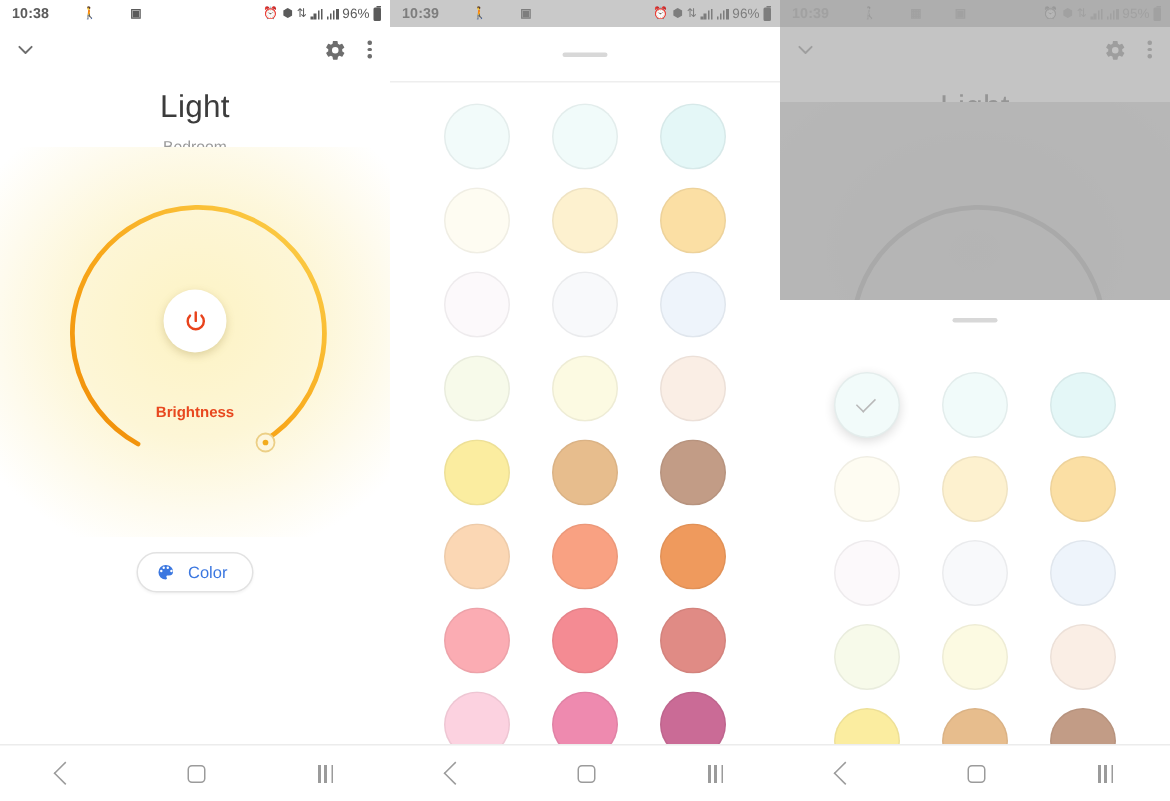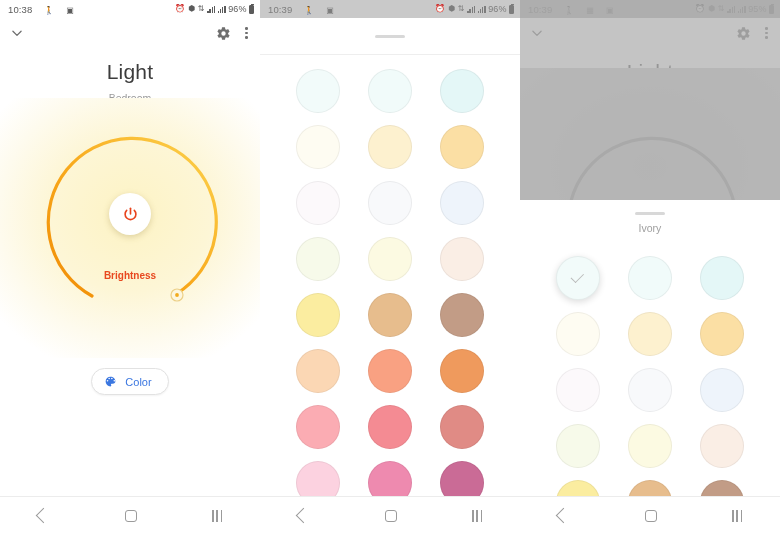--- a/index.html
+++ b/index.html
@@ -19,21 +19,21 @@
 
   
   .statusbar {
     height: 18px; width: 100%;
     display: flex; align-items: center; justify-content: space-between;
     padding: 0 6px 0 8px;
     font-size: 9.5px; color: #5b5b5b;
     letter-spacing: .1px;
   }
   .sb-grey { background: #c9c9c9; color: #7d7d7d; }
-  .sb-left { display: flex; align-items: flex-end; gap: 12px; }
+  .sb-left { display: flex; align-items: center; gap: 22px; font-weight: bold; }
   .sb-right { display: flex; align-items: center; gap: 2.5px; }
   .sb-ic { font-size: 8px; line-height: 1; display: inline-block; color: inherit; }
   .sb-batt { font-size: 9px; }
   .sb-time { font-size: 9.5px; }
   .sig { display: inline-block; width: 8px; height: 8px; position: relative; }
   .sig i { position: absolute; bottom: 0; width: 1.4px; background: currentColor; display: block; }
   .sig i:nth-child(1){ left:0; height:2.5px;}
   .sig i:nth-child(2){ left:2.2px; height:4px;}
   .sig i:nth-child(3){ left:4.4px; height:5.6px;}
   .sig i:nth-child(4){ left:6.6px; height:7.2px;}
@@ -360,21 +360,20 @@
         </svg>
       </div>
     </div>
 
     <div class="scrim" style="height:200px;"></div>
 
     <div class="sheet" style="top:200px;height:334px;">
       <div style="height:26px;display:flex;align-items:center;justify-content:center;">
         <div class="grabber"></div>
       </div>
-      <div class="sheet-title" style="margin-top:-4px;">Ivory</div>
       <div class="swatch-grid" id="grid3" style="padding:22px 22px 0 22px;row-gap:12px;">
           <div class="swatch sel" style="background: rgb(242, 251, 250); border: 1px solid rgba(0, 0, 0, 0.055);">
             <span class="check"></span>
           </div>
           <div class="swatch" style="background: rgb(241, 251, 250); border: 1px solid rgba(0, 0, 0, 0.055);"></div>
           <div class="swatch" style="background: rgb(228, 247, 247); border: 1px solid rgba(0, 0, 0, 0.055);"></div>
           <div class="swatch" style="background: rgb(254, 252, 242); border: 1px solid rgba(0, 0, 0, 0.055);"></div>
           <div class="swatch" style="background: rgb(253, 241, 207); border: 1px solid rgba(0, 0, 0, 0.055);"></div>
           <div class="swatch" style="background: rgb(251, 223, 164); border: 1px solid rgba(0, 0, 0, 0.055);"></div>
           <div class="swatch" style="background: rgb(252, 249, 251); border: 1px solid rgba(0, 0, 0, 0.055);"></div>

